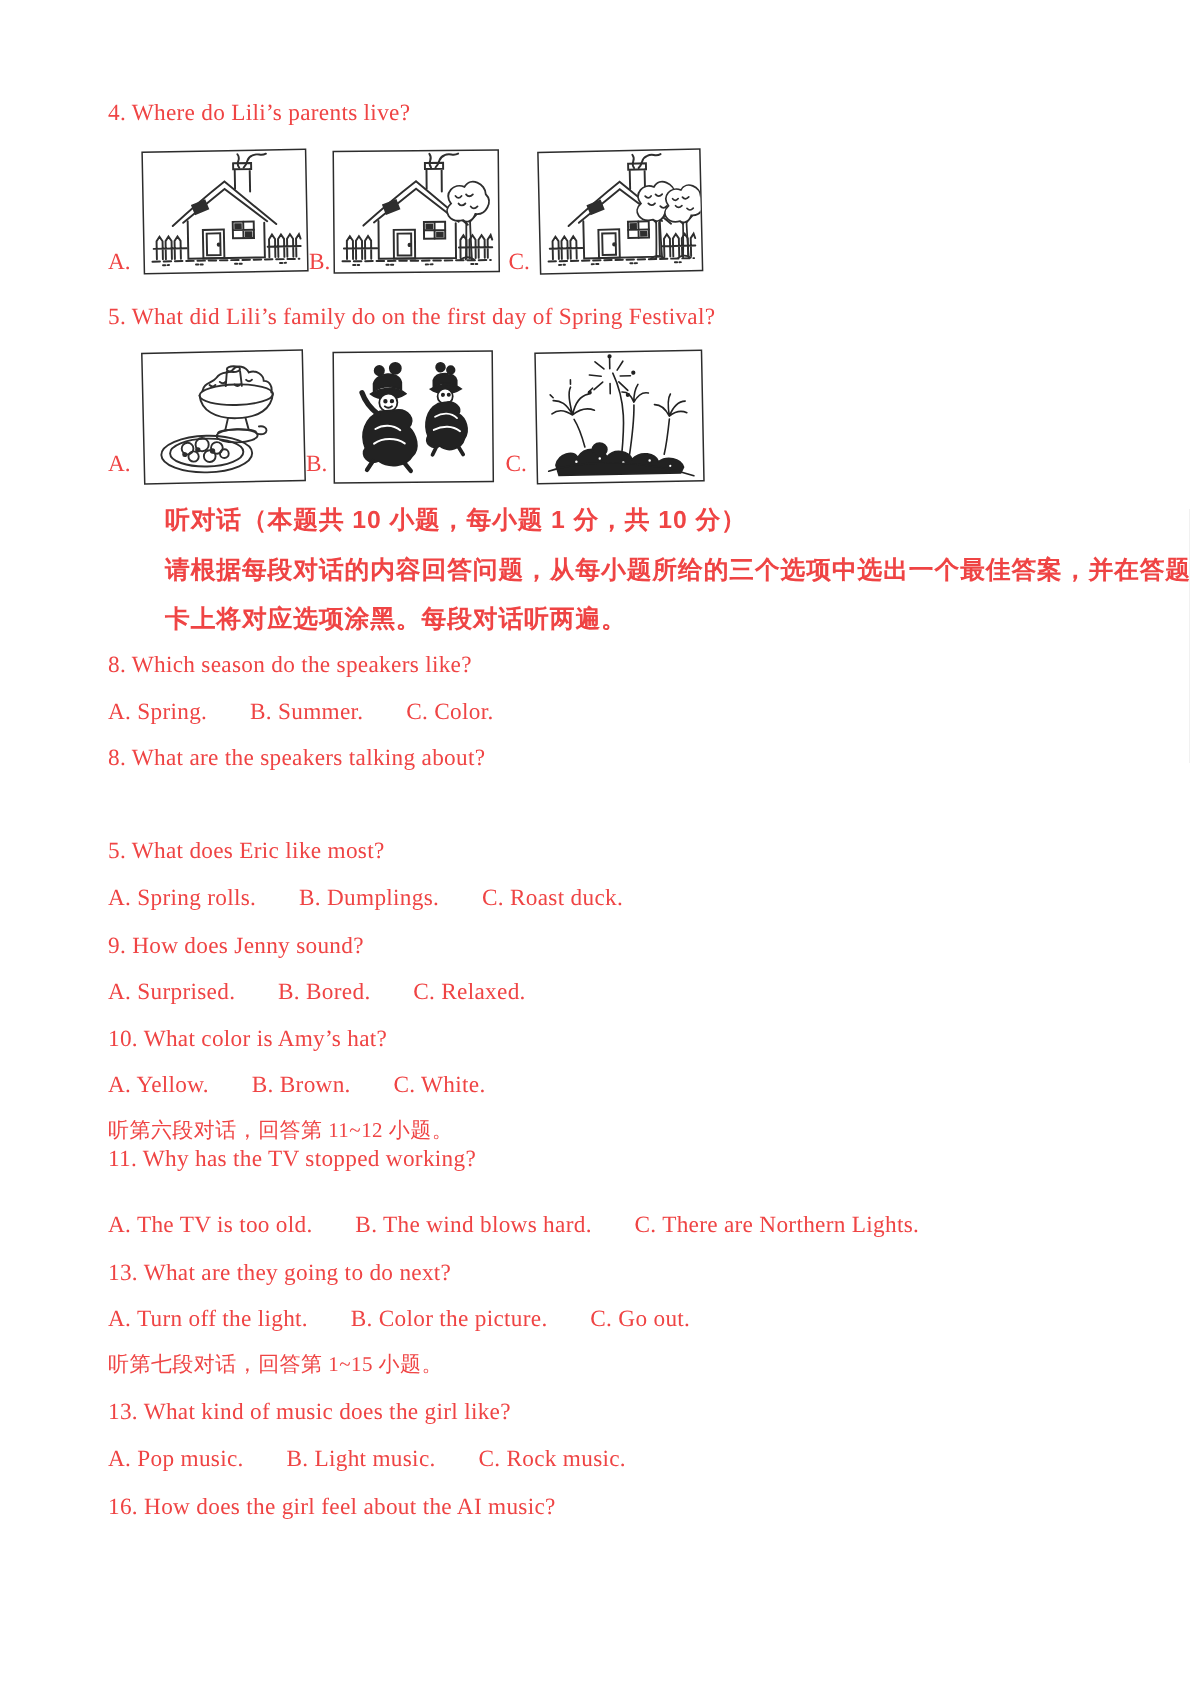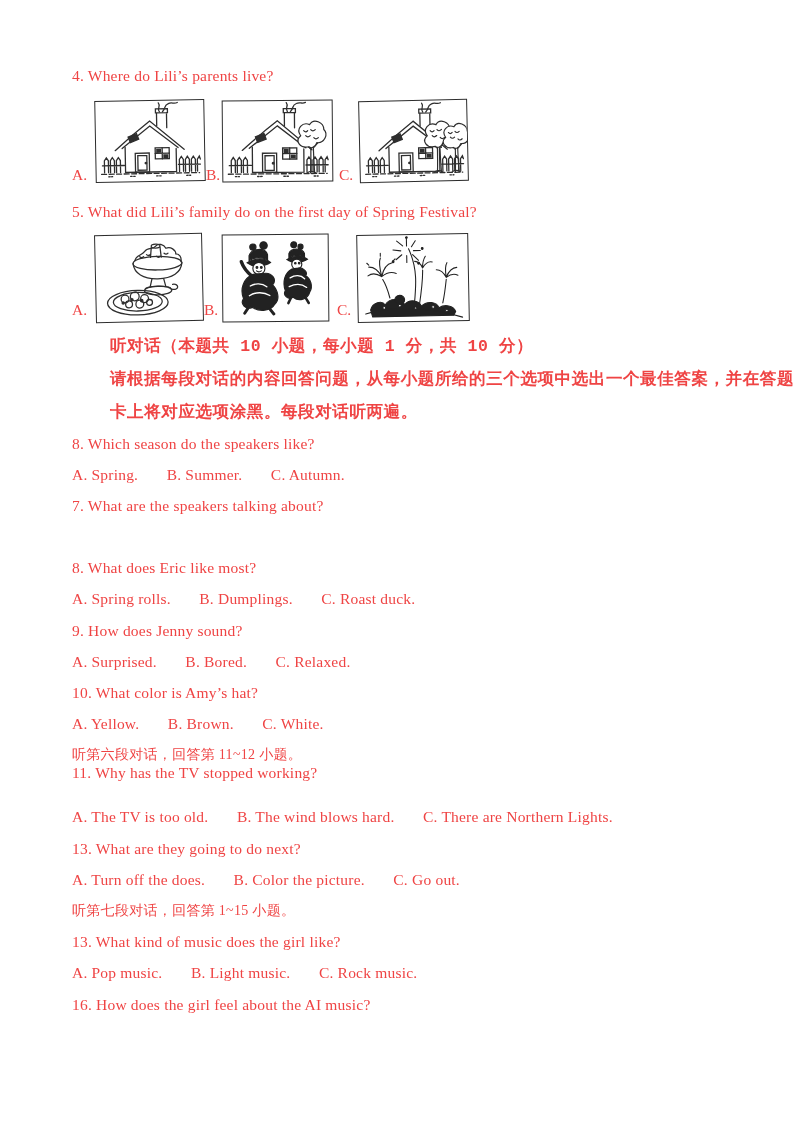--- a/index.html
+++ b/index.html
@@ -13,21 +13,21 @@
   }
   .ln{
     position:absolute;
     left:72px;
     font-size:15.5px;
     line-height:20px;
     white-space:pre;
     letter-spacing:0.2px;
   }
   .cn-bold{
-    font-family:Liberation Mono, monospace;
+    font-family:Liberation Sans, sans-serif;
     font-weight:bold;
     font-size:16.5px;
     letter-spacing:0.6px;
     padding-left:38px;
   }
   .cn-note{
     font-size:14px;
     letter-spacing:0.3px;
   }
   .pic{
@@ -212,33 +212,33 @@
   </div>
   <div class="plabel" style="left:72px;top:301px">A.</div>
   <div class="plabel" style="left:204px;top:301px">B.</div>
   <div class="plabel" style="left:337px;top:301px">C.</div>
 
   <div class="ln cn-bold" style="top:337px">听对话（本题共 10 小题，每小题 1 分，共 10 分）</div>
   <div class="ln cn-bold" style="top:370px">请根据每段对话的内容回答问题，从每小题所给的三个选项中选出一个最佳答案，并在答题</div>
   <div class="ln cn-bold" style="top:403px">卡上将对应选项涂黑。每段对话听两遍。</div>
 
   <div class="ln" style="top:434px">8. Which season do the speakers like?</div>
-  <div class="ln" style="top:465px">A. Spring.       B. Summer.       C. Autumn.</div>
-  <div class="ln" style="top:496px">7. What are the speakers talking about?</div>
-  <div class="ln" style="top:558px">8. What does Eric like most?</div>
+  <div class="ln" style="top:465px">A. Spring.       B. Summer.       C. Color.</div>
+  <div class="ln" style="top:496px">8. What are the speakers talking about?</div>
+  <div class="ln" style="top:558px">5. What does Eric like most?</div>
   <div class="ln" style="top:589px">A. Spring rolls.       B. Dumplings.       C. Roast duck.</div>
   <div class="ln" style="top:621px">9. How does Jenny sound?</div>
   <div class="ln" style="top:652px">A. Surprised.       B. Bored.       C. Relaxed.</div>
   <div class="ln" style="top:683px">10. What color is Amy’s hat?</div>
   <div class="ln" style="top:714px">A. Yellow.       B. Brown.       C. White.</div>
 
   <div class="ln cn-note" style="top:745px">听第六段对话，回答第 11~12 小题。</div>
   <div class="ln" style="top:763px">11. Why has the TV stopped working?</div>
   <div class="ln" style="top:807px">A. The TV is too old.       B. The wind blows hard.       C. There are Northern Lights.</div>
   <div class="ln" style="top:839px">13. What are they going to do next?</div>
-  <div class="ln" style="top:870px">A. Turn off the does.       B. Color the picture.       C. Go out.</div>
+  <div class="ln" style="top:870px">A. Turn off the light.       B. Color the picture.       C. Go out.</div>
 
   <div class="ln cn-note" style="top:901px">听第七段对话，回答第 1~15 小题。</div>
   <div class="ln" style="top:932px">13. What kind of music does the girl like?</div>
   <div class="ln" style="top:963px">A. Pop music.       B. Light music.       C. Rock music.</div>
   <div class="ln" style="top:995px">16. How does the girl feel about the AI music?</div>
 
 </div>
 
 </body></html>

